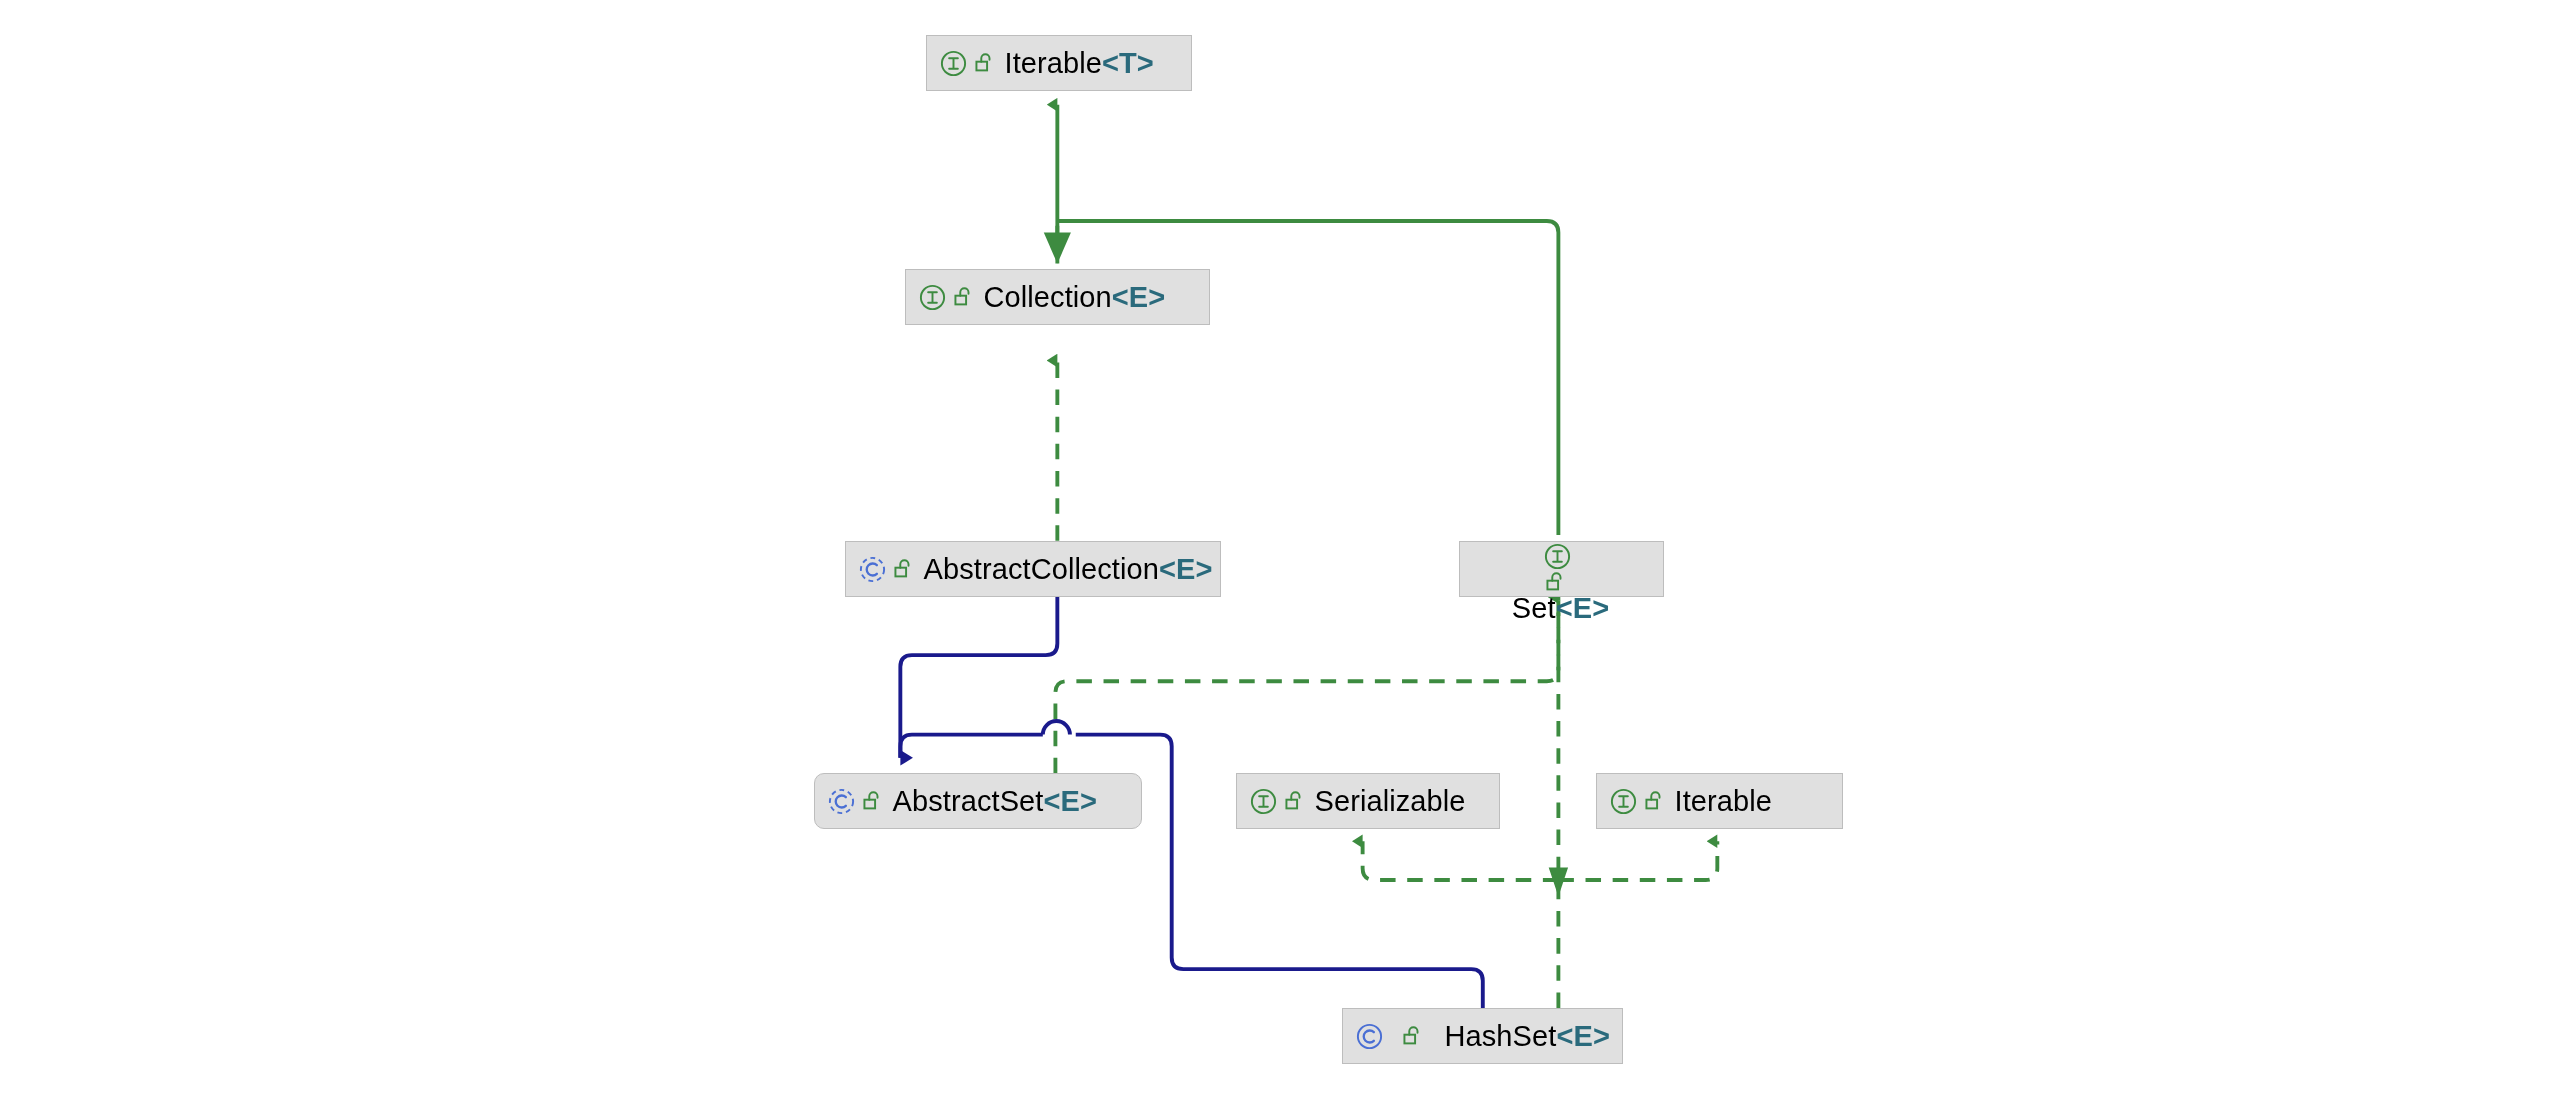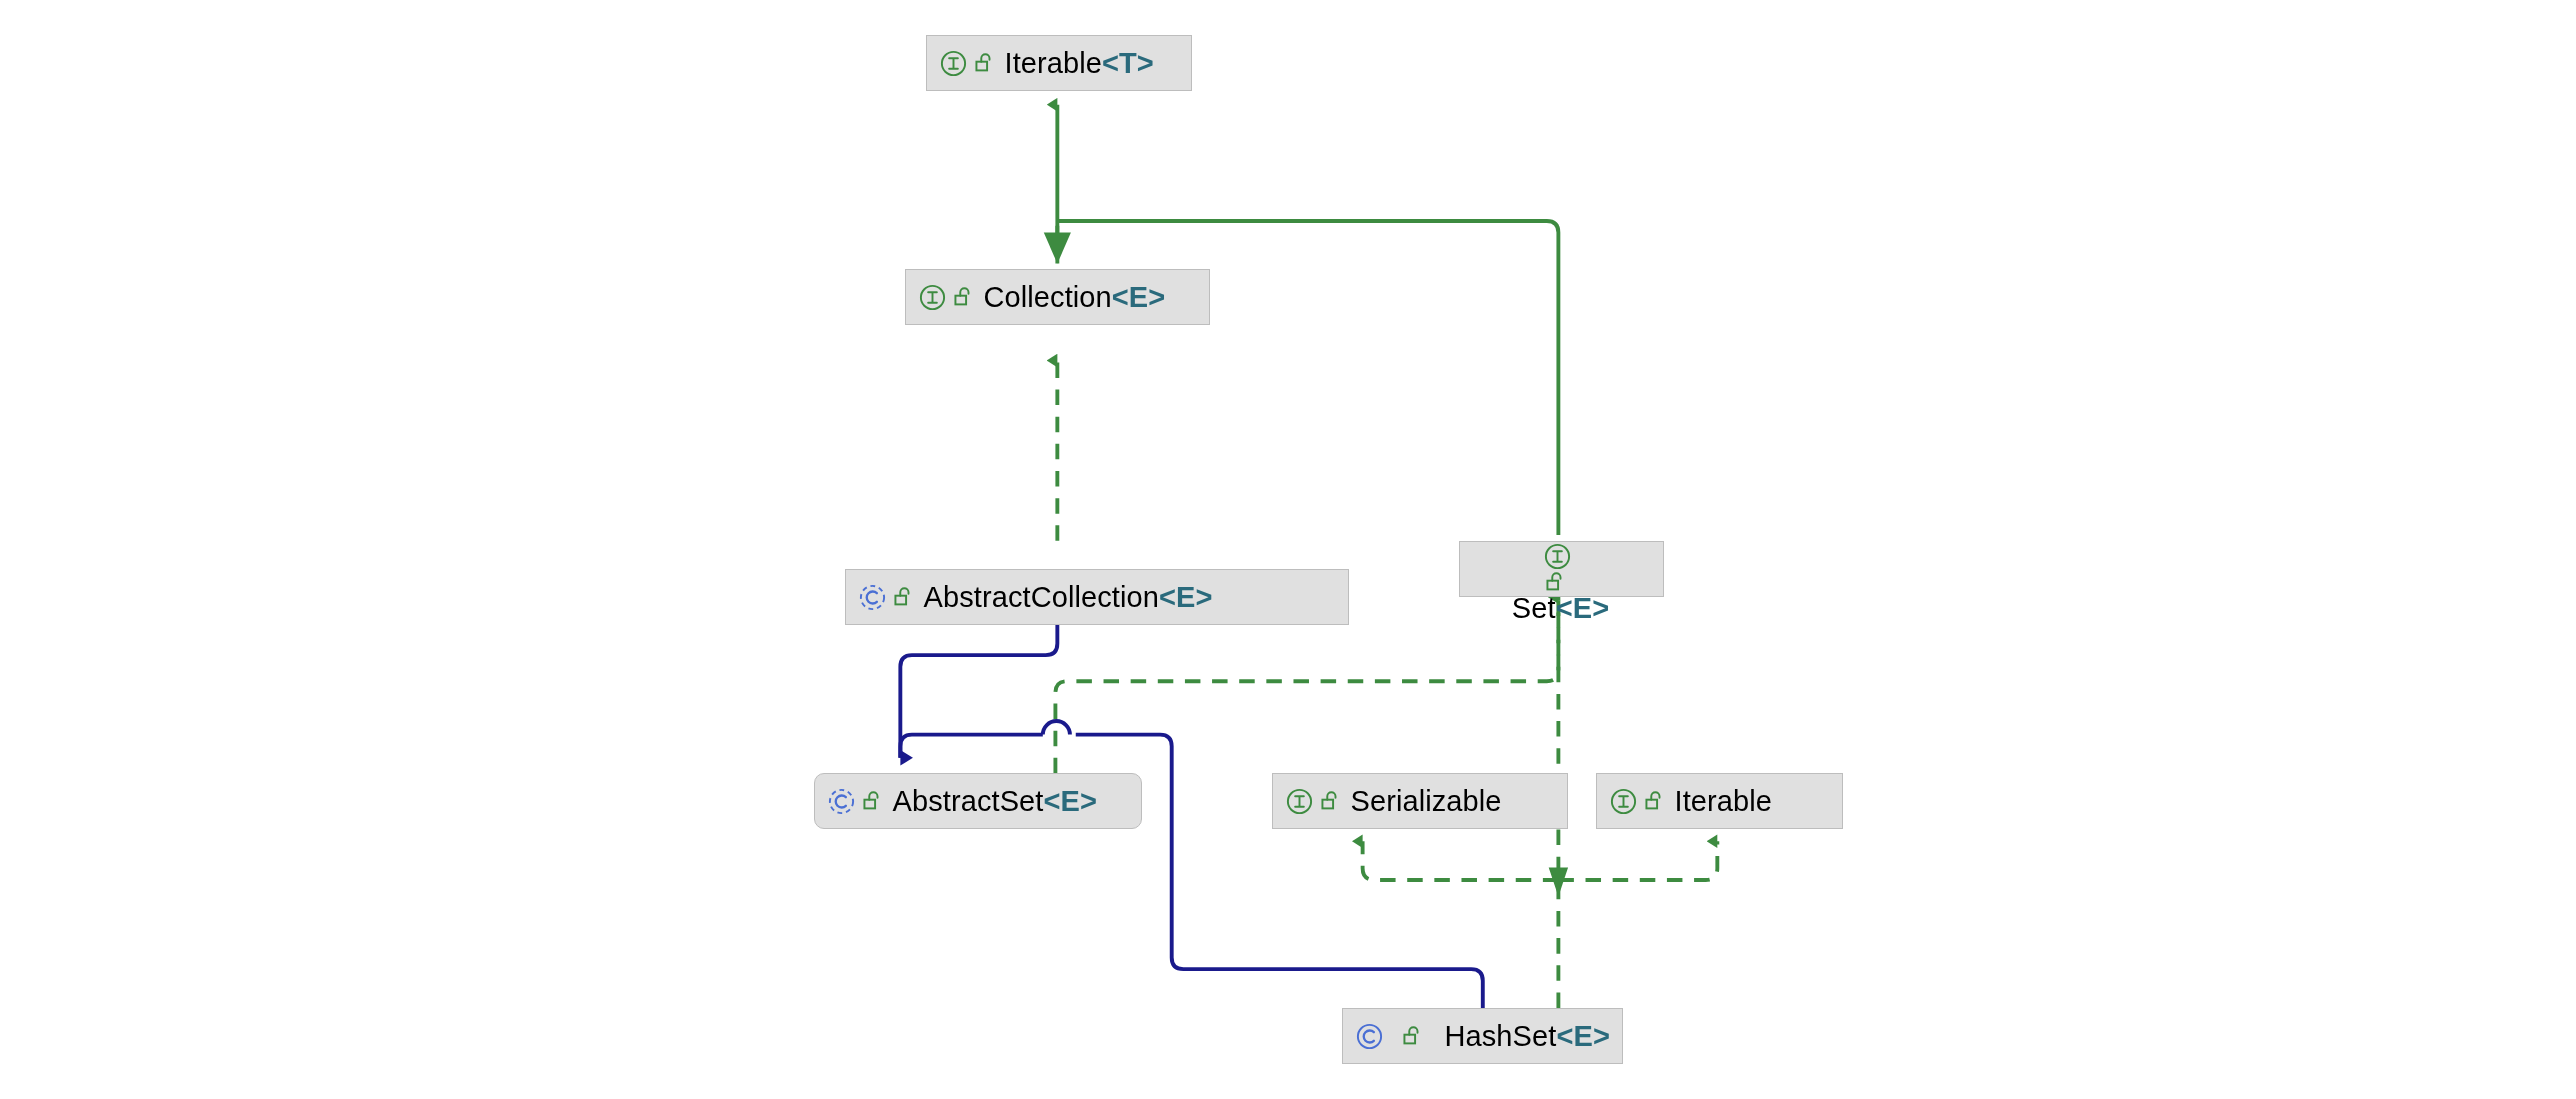--- a/index.html
+++ b/index.html
@@ -155,21 +155,21 @@
     </svg>
     <svg class="icon-lock" viewBox="0 0 20 22">
       <rect x="2.5" y="10" width="11" height="9" fill="none" stroke="#3d8b40" stroke-width="2"></rect>
       <path d="M7.5,10 L7.5,6.5 A4,4 0 0,1 16,6.5 L16,8" fill="none" stroke="#3d8b40" stroke-width="2" stroke-linecap="round"></path>
     </svg>
     <span class="node-label">
       <span>Collection</span><span class="type-param">&lt;E&gt;</span>
     </span>
   </div>
 
-  <div class="node" style="left: 845px; top: 541px; width: 504px; margin-top: 28px;">
+  <div class="node" style="left: 845px; top: 541px; width: 376px;">
     <svg class="icon-type" viewBox="0 0 30 30">
       <circle cx="15" cy="15" r="12" fill="none" stroke="#4a6fd4" stroke-width="2" stroke-dasharray="5 4"></circle>
       <path d="M19.5,10.5 A6.2,6.2 0 1,0 19.5,19.5" fill="none" stroke="#4a6fd4" stroke-width="2.4" stroke-linecap="round"></path>
     </svg>
     <svg class="icon-lock" viewBox="0 0 20 22">
       <rect x="2.5" y="10" width="11" height="9" fill="none" stroke="#3d8b40" stroke-width="2"></rect>
       <path d="M7.5,10 L7.5,6.5 A4,4 0 0,1 16,6.5 L16,8" fill="none" stroke="#3d8b40" stroke-width="2" stroke-linecap="round"></path>
     </svg>
     <span class="node-label">
       <span>AbstractCollection</span><span class="type-param">&lt;E&gt;</span>
@@ -197,21 +197,21 @@
     </svg>
     <svg class="icon-lock" viewBox="0 0 20 22">
       <rect x="2.5" y="10" width="11" height="9" fill="none" stroke="#3d8b40" stroke-width="2"></rect>
       <path d="M7.5,10 L7.5,6.5 A4,4 0 0,1 16,6.5 L16,8" fill="none" stroke="#3d8b40" stroke-width="2" stroke-linecap="round"></path>
     </svg>
     <span class="node-label">
       <span>AbstractSet</span><span class="type-param">&lt;E&gt;</span>
     </span>
   </div>
 
-  <div class="node" style="left: 1236px; top: 773px; width: 296px; margin-left: 36px;">
+  <div class="node" style="left: 1236px; top: 773px; width: 264px;">
     <svg class="icon-type" viewBox="0 0 30 30">
       <circle cx="15" cy="15" r="12" fill="none" stroke="#3d8b40" stroke-width="2"></circle>
       <path d="M10.5,9.5 L19.5,9.5 M15,9.5 L15,20.5 M10.5,20.5 L19.5,20.5" stroke="#3d8b40" stroke-width="2" fill="none" stroke-linecap="round"></path>
     </svg>
     <svg class="icon-lock" viewBox="0 0 20 22">
       <rect x="2.5" y="10" width="11" height="9" fill="none" stroke="#3d8b40" stroke-width="2"></rect>
       <path d="M7.5,10 L7.5,6.5 A4,4 0 0,1 16,6.5 L16,8" fill="none" stroke="#3d8b40" stroke-width="2" stroke-linecap="round"></path>
     </svg>
     <span class="node-label">
       <span>Serializable</span><span class="type-param"></span>

